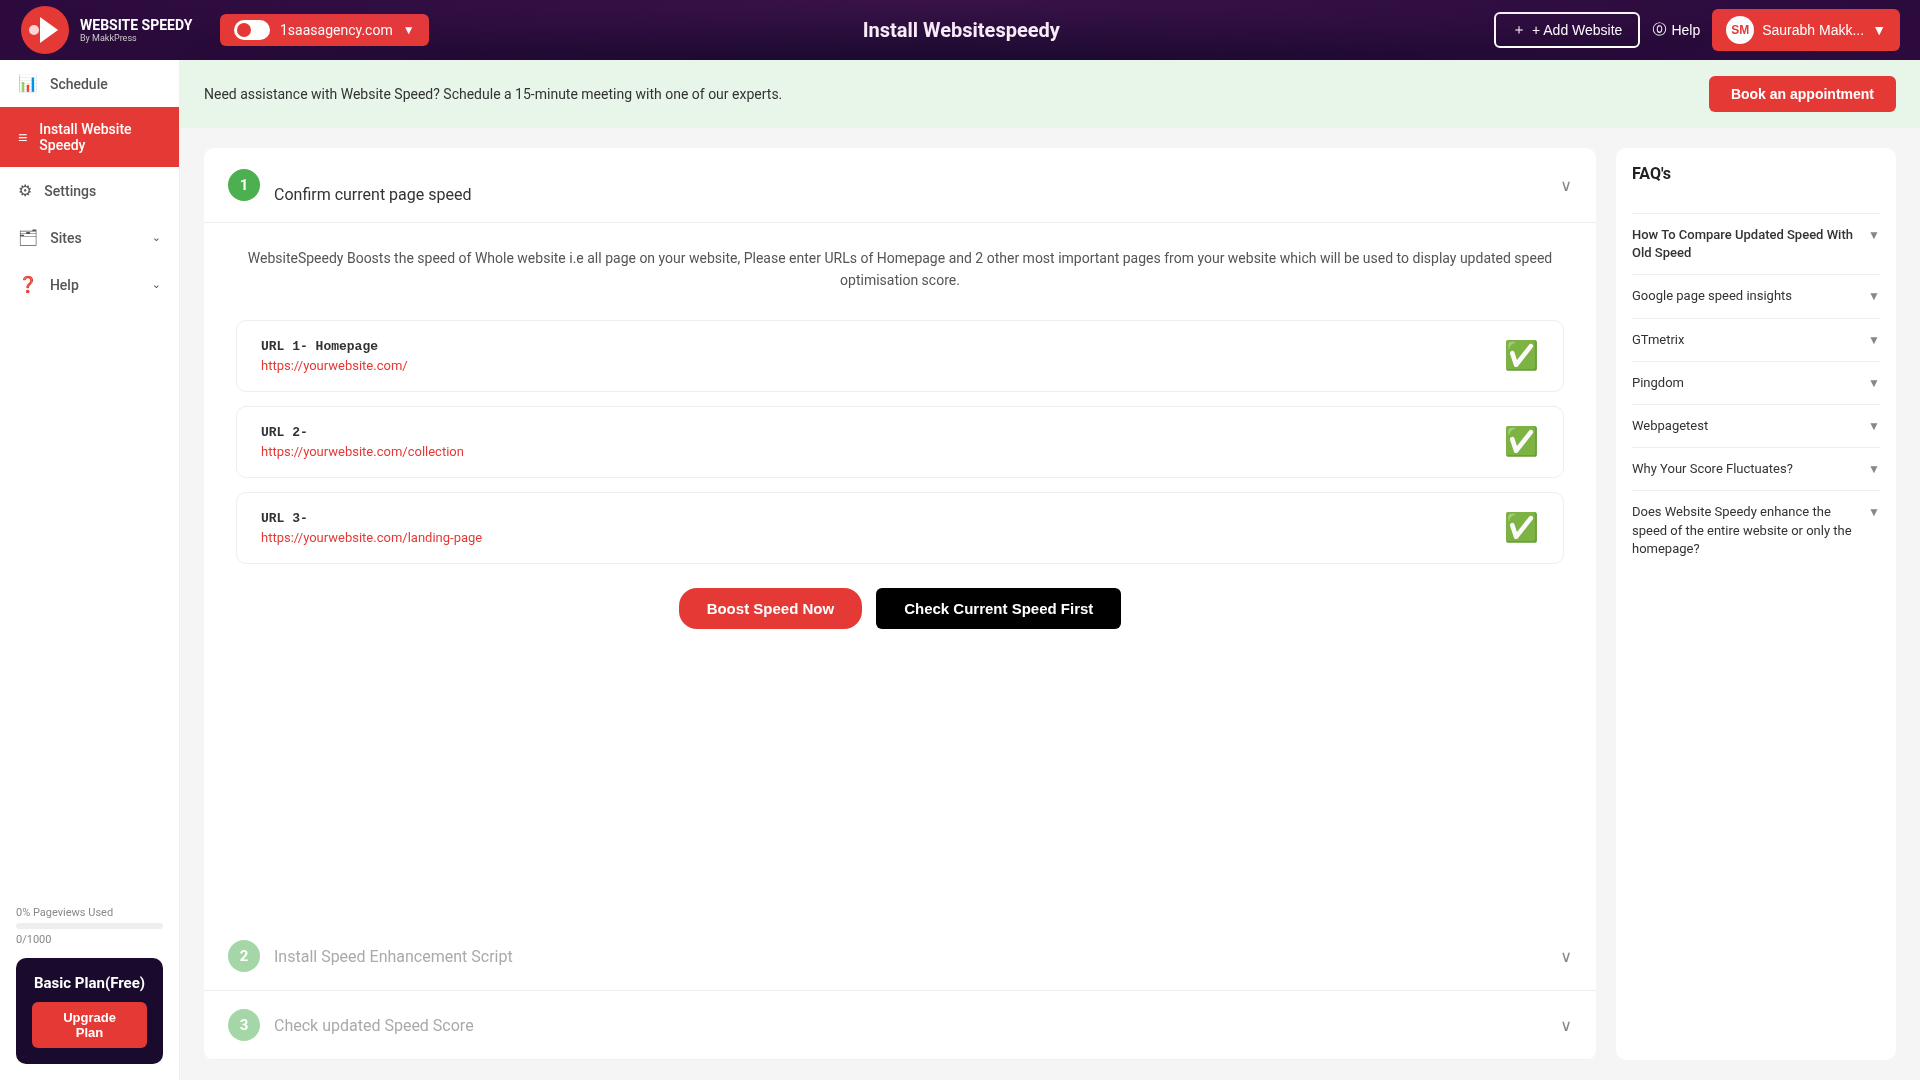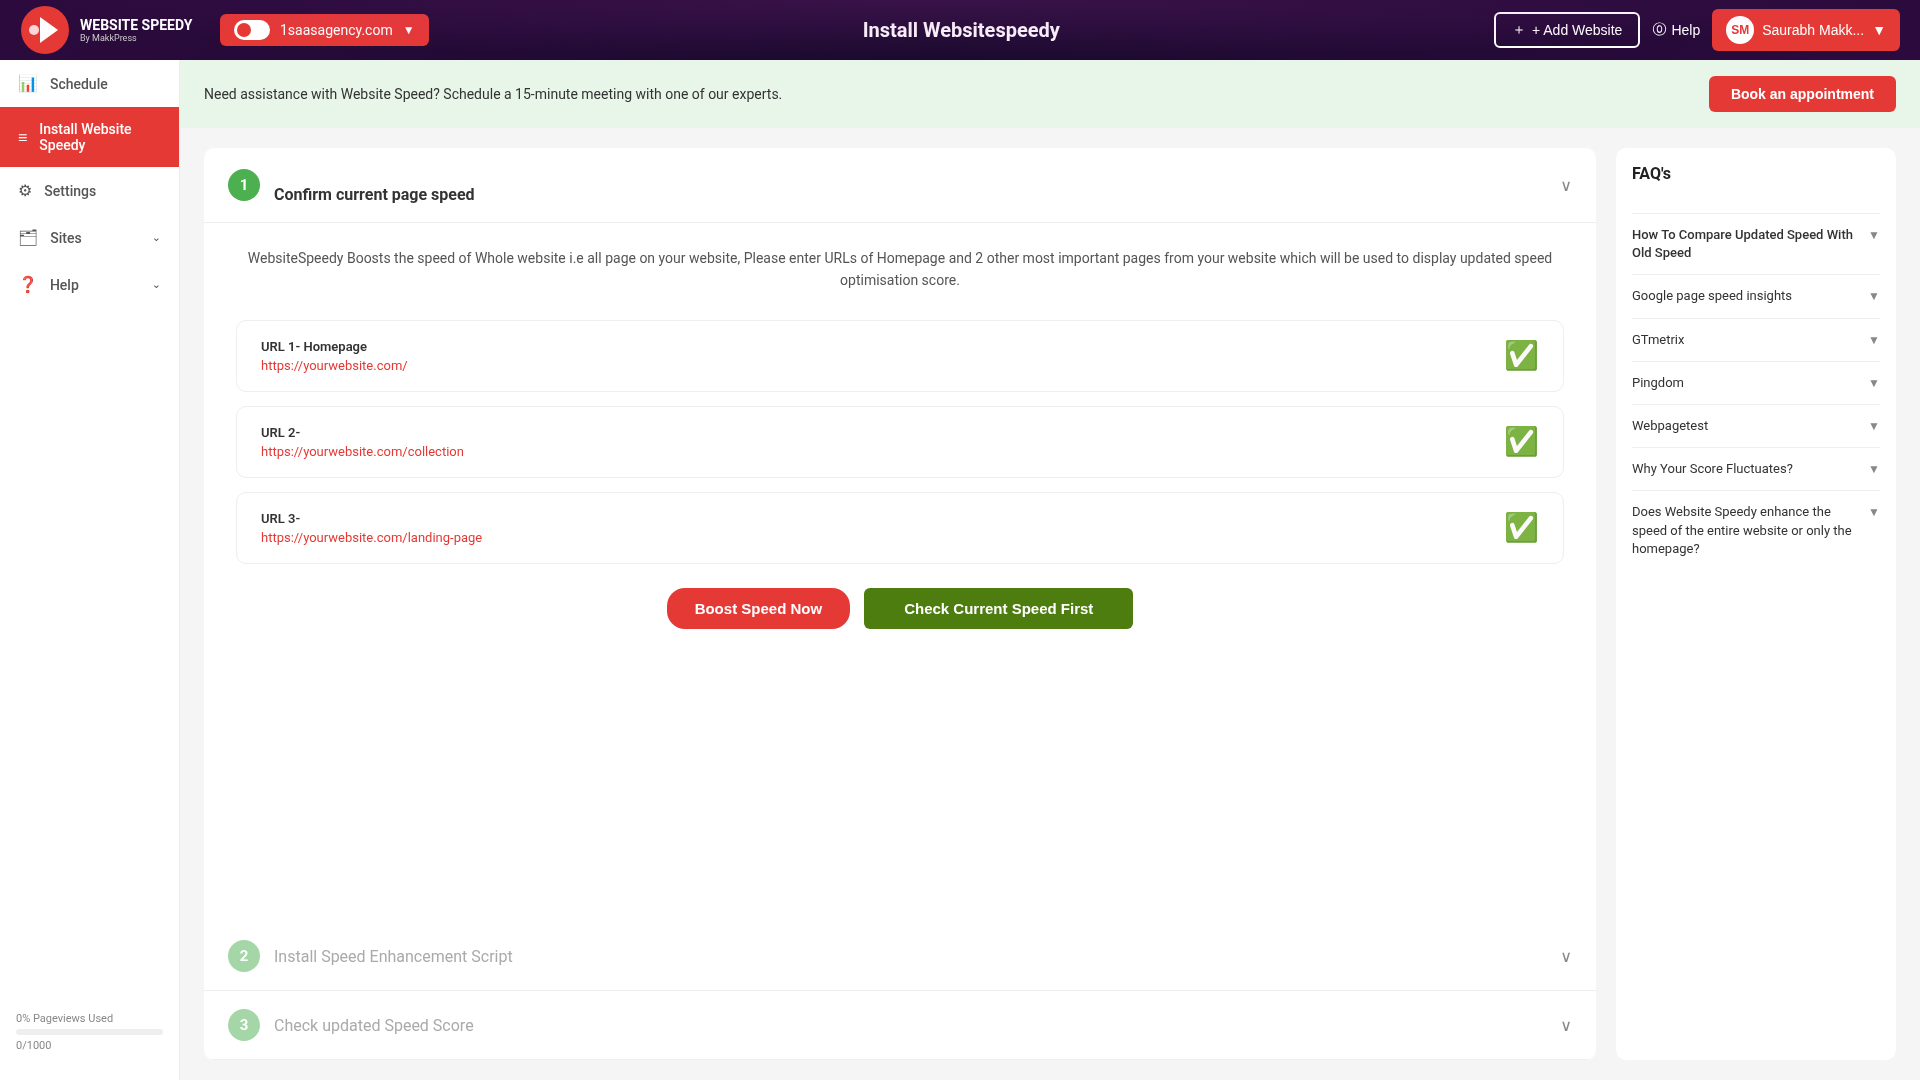--- a/index.html
+++ b/index.html
@@ -138,47 +138,47 @@
     .step-header {
       display: flex; align-items: center; gap: 14px; padding: 18px 24px;
       cursor: pointer; border-bottom: 1px solid #eee;
     }
     .step-badge {
       width: 32px; height: 32px; border-radius: 50%; background: #4caf50;
       color: white; display: flex; align-items: center; justify-content: center;
       font-weight: 700; font-size: 15px; flex-shrink: 0;
     }
     .step-badge.inactive { background: #a5d6a7; }
-    .step-title { font-size: 16px; font-weight: 700; color: #333; flex: 1; margin-top: 19px; }
+    .step-title { font-size: 16px; font-weight: 400; color: #333; flex: 1; margin-top: 19px; }
     .step-arrow { color: #888; font-size: 16px; }
 
     
     .step1-content { padding: 24px 32px; flex: 1; overflow-y: auto; }
     .step1-heading { font-size: 22px; font-weight: 700; color: #222; margin-bottom: 12px; }
     .step1-desc { font-size: 14px; color: #555; text-align: center; margin-bottom: 28px; line-height: 1.6; }
 
     .url-card {
       border: 1px solid #eee; border-radius: 10px; padding: 18px 24px;
       display: flex; align-items: center; justify-content: space-between;
       margin-bottom: 14px; background: white;
     }
-    .url-label { font-size: 13px; color: #333; font-weight: 600; margin-bottom: 4px; }
+    .url-label { font-size: 13px; color: #333; font-weight: 600; margin-bottom: 4px; font-family: Liberation Mono, monospace; }
     .url-value { font-size: 13px; color: #e53935; }
     .check-icon { font-size: 28px; color: #4caf50; }
 
     .step-actions {
       display: flex; gap: 14px; justify-content: center; margin-top: 24px; padding-bottom: 8px;
     }
     .boost-btn {
       background: #e53935; color: white; border: none; border-radius: 18px;
       padding: 12px 28px; cursor: pointer; font-size: 15px; font-weight: 600;
     }
     .check-speed-btn {
-      background: #4d7c0f; color: white; border: none; border-radius: 6px;
-      padding: 12px 40px; cursor: pointer; font-size: 15px; font-weight: 600;
+      background: #000000; color: white; border: none; border-radius: 6px;
+      padding: 12px 28px; cursor: pointer; font-size: 15px; font-weight: 600;
     }
 
     
     .step-collapsed {
       display: flex; align-items: center; gap: 14px; padding: 18px 24px;
       cursor: pointer; border-bottom: 1px solid #eee;
     }
     .step-collapsed-title { font-size: 16px; color: #aaa; flex: 1; }
 
     
@@ -262,20 +262,24 @@
       <span class="sidebar-item-label">Help</span>
       <span class="sidebar-item-arrow">⌄</span>
     </div>
 
     <div class="sidebar-footer">
       <div class="usage-label">0% Pageviews Used</div>
       <div class="usage-bar">
         <div class="usage-bar-fill"></div>
       </div>
       <div class="usage-count">0/1000</div>
+      <div class="plan-box">
+        <div class="plan-name">Basic Plan(Free)</div>
+        <button class="upgrade-btn">Upgrade Plan</button>
+      </div>
     </div>
   </div>
 
   <div class="main-content">
 
     <div class="banner">
       <span class="banner-text">Need assistance with Website Speed? Schedule a 15-minute meeting with one of our experts.</span>
       <button class="appointment-btn">Book an appointment</button>
     </div>
 

